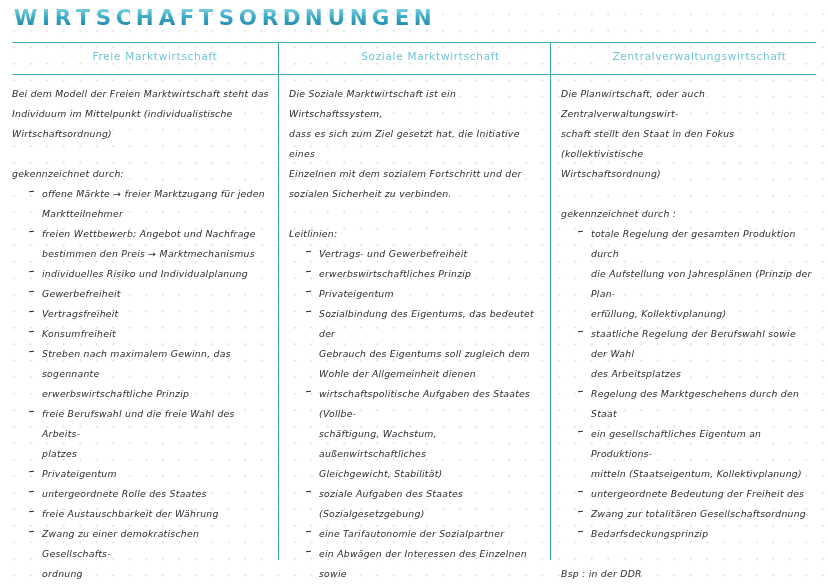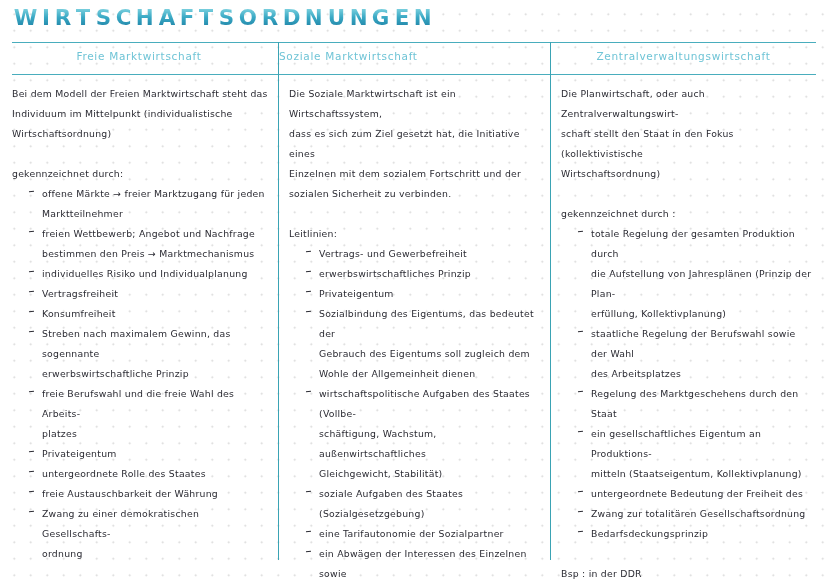--- a/index.html
+++ b/index.html
@@ -68,39 +68,40 @@
 
   
   .colhead {
     position: absolute;
     top: 50px;
     font-size: 10.5px;
     color: #6fc4d6;
     letter-spacing: .7px;
     white-space: nowrap;
     font-family: "DejaVu Sans", sans-serif;
+    padding-left: 16px;
   }
   .colhead-1 { left: 0px;   width: 278px; text-align: center; }
-  .colhead-2 { left: 279px; width: 271px; text-align: left; }
+  .colhead-2 { left: 279px; width: 271px; text-align: center; }
   .colhead-3 { left: 551px; width: 265px; text-align: center; }
 
   
   .col {
     position: absolute;
     top: 84px;
     font-size: 9.3px;
     color: #2b2b33;
     line-height: 20px;
     letter-spacing: .25px;
   }
   .col-1 { left: 12px;  width: 258px; }
   .col-2 { left: 289px; width: 252px; }
   .col-3 { left: 561px; width: 252px; }
 
-  .para { margin: 0 0 0 0; }
+  .para { margin: 0 0 0 0; font-style: italic; }
   .spacer { height: 20px; }
 
   ul.bl {
     list-style: none;
     margin: 0;
     padding: 0 0 0 30px;
   }
 
   ul.bl > li {
     position: relative;
@@ -167,20 +168,23 @@
           <div class="para">Marktteilnehmer</div>
         </li>
         <li>
           <div class="para">freien Wettbewerb; Angebot und Nachfrage</div>
           <div class="para">bestimmen den Preis →  Marktmechanismus</div>
         </li>
         <li>
           <div class="para">individuelles Risiko und Individualplanung</div>
         </li>
         <li>
+          <div class="para">Gewerbefreiheit</div>
+        </li>
+        <li>
           <div class="para">Vertragsfreiheit</div>
         </li>
         <li>
           <div class="para">Konsumfreiheit</div>
         </li>
         <li>
           <div class="para">Streben nach maximalem Gewinn, das sogennante</div>
           <div class="para">erwerbswirtschaftliche Prinzip</div>
         </li>
         <li>

